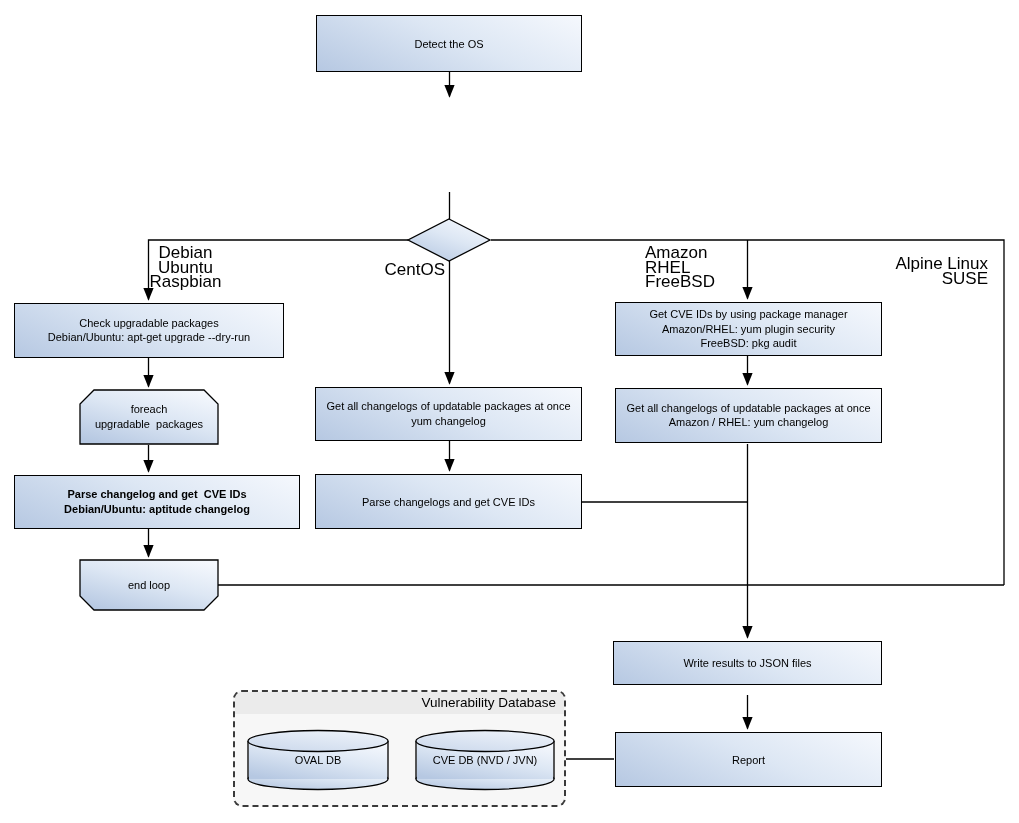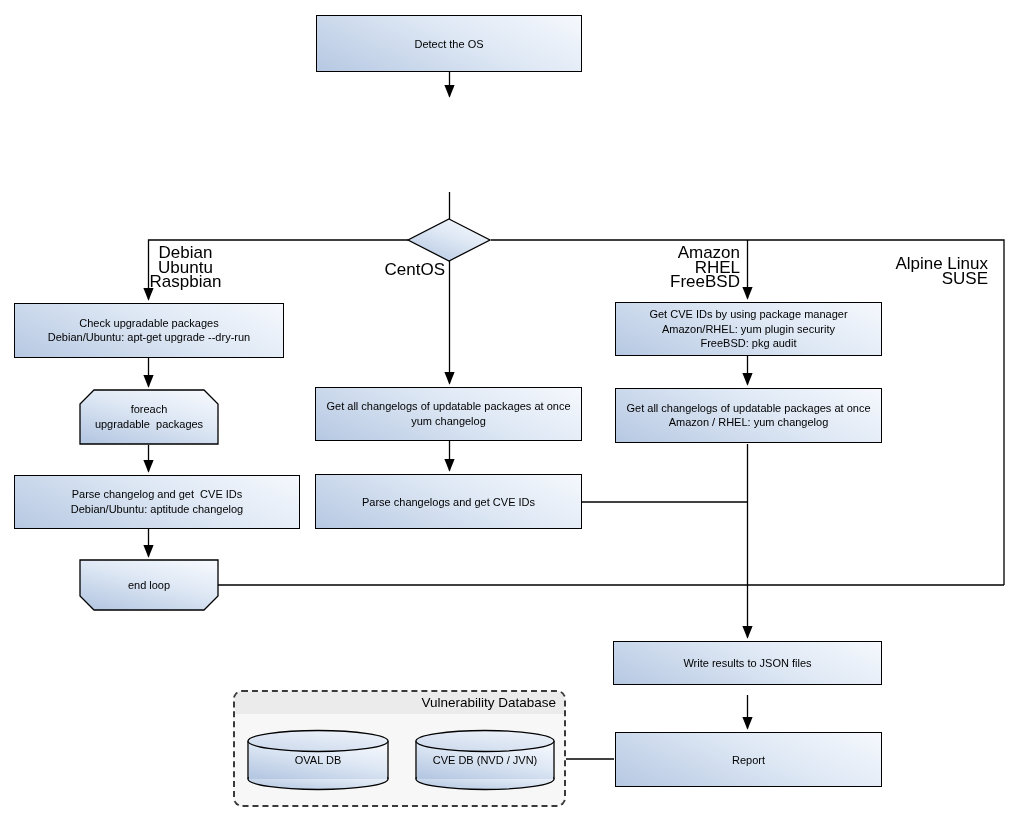--- a/index.html
+++ b/index.html
@@ -109,21 +109,21 @@
   <div class="node" style="left:316px;top:15px;width:266px;height:57px;">
     <span class="node-text">Detect the OS</span>
   </div>
 
 
   <div class="node" style="left:14px;top:303px;width:270px;height:55px;">
     <span class="node-text">Check upgradable packages
 Debian/Ubuntu: apt-get upgrade --dry-run</span>
   </div>
 
-  <div class="node" style="left:14px;top:475px;width:286px;height:54px;">
+  <div class="node" style="left:14px;top:475px;width:286px;height:54px;font-weight:bold;">
     <span class="node-text">Parse changelog and get  CVE IDs
 Debian/Ubuntu: aptitude changelog</span>
   </div>
 
   <div class="node" style="left:315px;top:387px;width:267px;height:54px;">
     <span class="node-text">Get all changelogs of updatable packages at once
 yum changelog</span>
   </div>
 
   <div class="node" style="left:315px;top:474px;width:267px;height:55px;">
@@ -157,20 +157,20 @@
   <div class="overlay-label" style="left:248px;top:745px;width:140px;height:30px;">OVAL DB</div>
 
   <div class="overlay-label" style="left:416px;top:745px;width:138px;height:30px;">CVE DB (NVD / JVN)</div>
 
   <div class="branch-label" style="left:128px;top:246px;width:115px;text-align:center;">Debian
 Ubuntu
 Raspbian</div>
 
   <div class="branch-label" style="left:345px;top:263px;width:100px;text-align:right;">CentOS</div>
 
-  <div class="branch-label" style="left:645px;top:246px;width:95px;text-align:right;">Amazon
+  <div class="branch-label" style="left:645px;top:246px;width:95px;text-align:left;">Amazon
 RHEL
 FreeBSD</div>
 
   <div class="branch-label" style="left:860px;top:257px;width:128px;text-align:right;">Alpine Linux
 SUSE</div>
 
 </div>
 
 </body></html>

